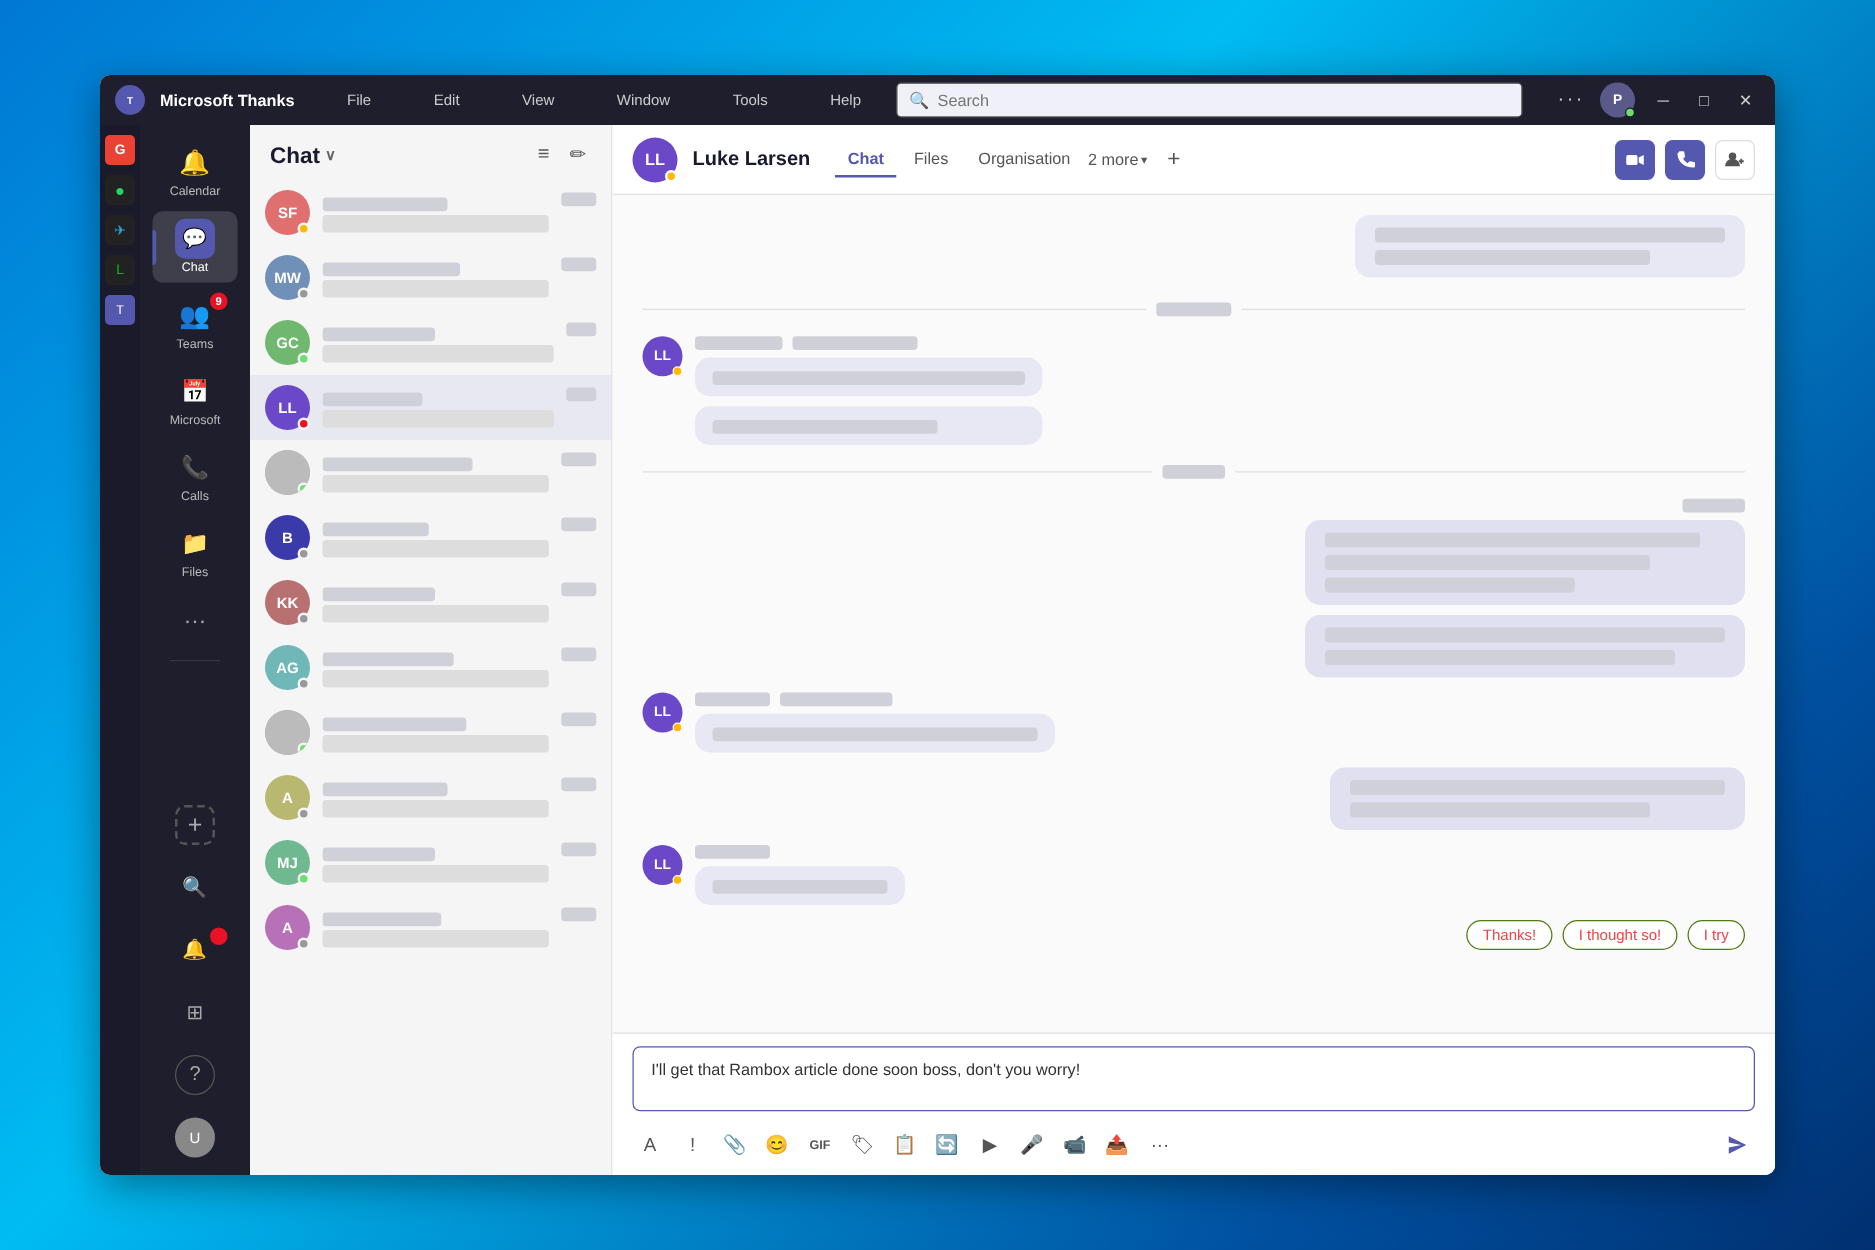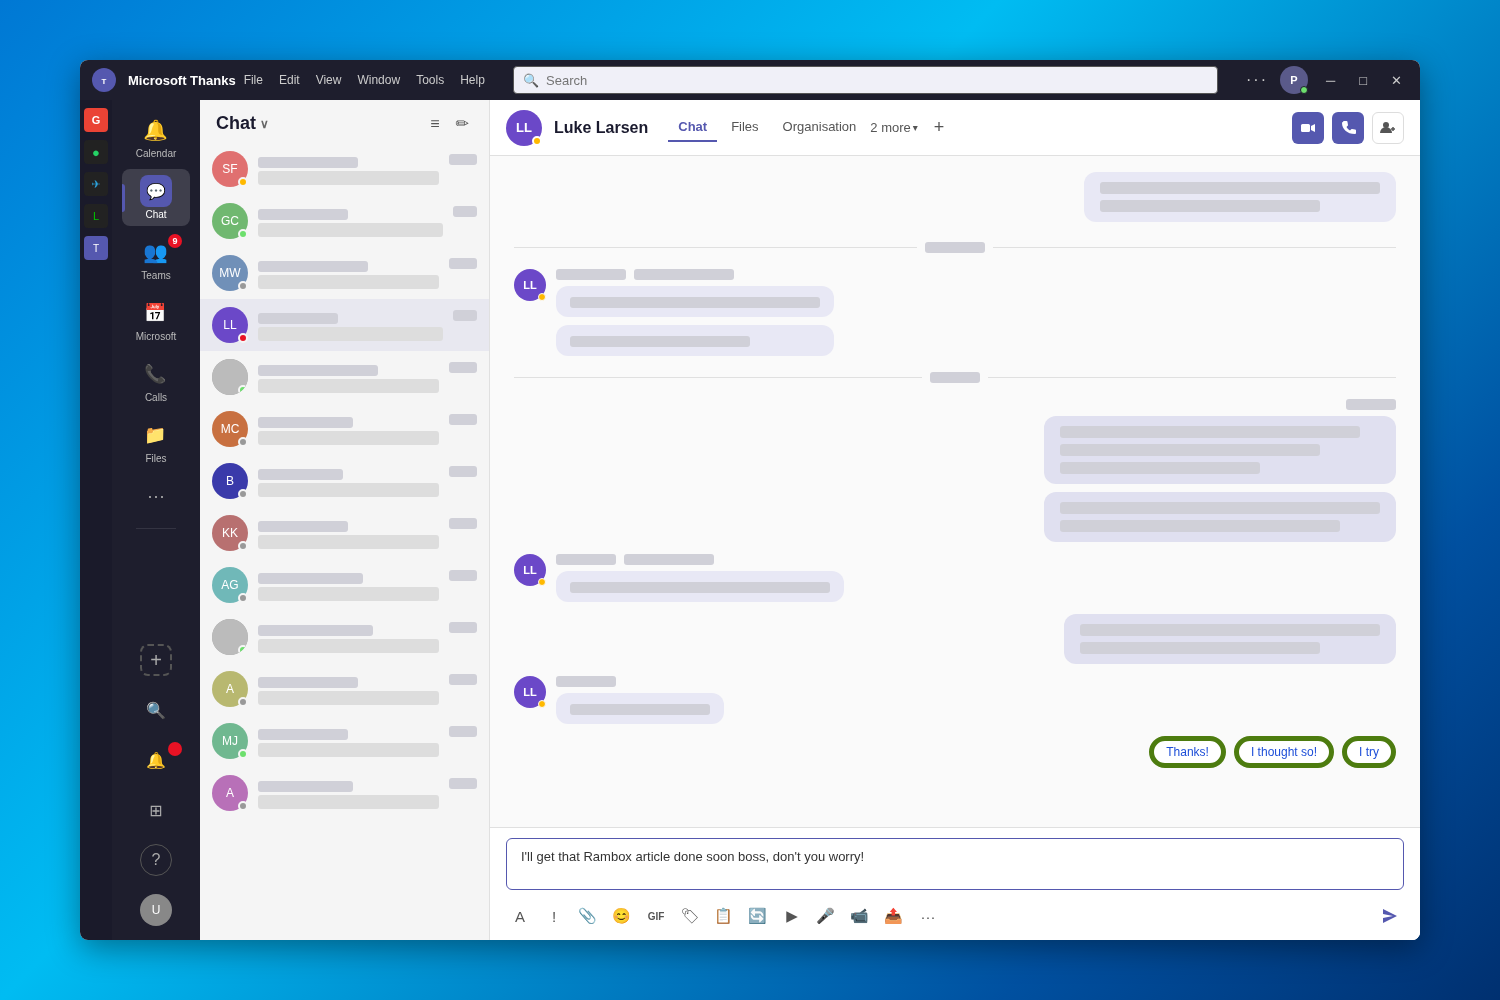--- a/index.html
+++ b/index.html
@@ -5,21 +5,21 @@
     * { box-sizing: border-box; margin: 0; padding: 0; }
     body { width: 1500px; height: 1000px; overflow: hidden; background: linear-gradient(135deg, #0078d4 0%, #00bcf2 40%, #0050a0 80%, #003070 100%); font-family: 'Segoe UI', sans-serif; display: flex; align-items: center; justify-content: center; }
 
     .window { width: 1340px; height: 880px; background: #fff; border-radius: 8px; overflow: hidden; display: flex; flex-direction: column; box-shadow: 0 8px 32px rgba(0,0,0,0.4); position: relative; top: 0; left: 0; }
 
     
     .titlebar { height: 40px; background: #1e1e2d; display: flex; align-items: center; padding: 0 12px; gap: 8px; flex-shrink: 0; }
     .titlebar-icon { width: 24px; height: 24px; border-radius: 50%; background: #5558af; display: flex; align-items: center; justify-content: center; }
     .titlebar-icon svg { width: 14px; height: 14px; fill: white; }
     .titlebar-menu { display: flex; gap: 16px; align-items: center; }
-    .titlebar-menu span { color: #ccc; font-size: 12px; cursor: pointer; }
+    .titlebar-menu span { color: #ccc; font-size: 12px; cursor: pointer; margin-left: 34px; }
     .app-title { color: white; font-size: 13px; font-weight: 600; margin-left: 4px; }
     .search-bar { flex: 1; margin: 0 20px; background: #f0f0f8; border-radius: 4px; display: flex; align-items: center; padding: 0 10px; height: 28px; border: 1px solid #555; }
     .search-bar input { background: transparent; border: none; outline: none; font-size: 13px; color: #333; width: 100%; }
     .search-bar-icon { color: #666; margin-right: 6px; font-size: 13px; }
     .titlebar-actions { display: flex; gap: 12px; align-items: center; margin-left: auto; }
     .titlebar-actions .dots { color: #ccc; font-size: 16px; letter-spacing: 2px; cursor: pointer; }
     .profile-avatar { width: 28px; height: 28px; border-radius: 50%; background: #5a5a8a; display: flex; align-items: center; justify-content: center; color: white; font-size: 11px; font-weight: 600; position: relative; }
     .profile-avatar .online-dot { position: absolute; bottom: 0; right: 0; width: 8px; height: 8px; background: #6ddf6d; border-radius: 50%; border: 1.5px solid #1e1e2d; }
     .win-btn { color: #ccc; font-size: 13px; cursor: pointer; padding: 0 6px; }
 
@@ -41,21 +41,21 @@
     
     .chat-list-panel { width: 290px; background: #f5f5f5; display: flex; flex-direction: column; border-right: 1px solid #e0e0e0; flex-shrink: 0; overflow: hidden; }
     .chat-list-header { padding: 12px 16px 8px; display: flex; align-items: center; justify-content: space-between; }
     .chat-list-title { font-size: 18px; font-weight: 700; color: #1a1a2e; display: flex; align-items: center; gap: 4px; }
     .chat-list-title .chevron { font-size: 12px; color: #666; }
     .chat-list-actions { display: flex; gap: 8px; }
     .chat-list-actions button { background: none; border: none; cursor: pointer; color: #555; font-size: 16px; padding: 2px 4px; border-radius: 4px; }
     .chat-list-items { overflow-y: auto; flex: 1; }
     .chat-item { display: flex; align-items: center; padding: 8px 12px; cursor: pointer; gap: 10px; position: relative; }
     .chat-item.active { background: #e8e8f0; }
-    .avatar { width: 36px; height: 36px; border-radius: 50%; display: flex; align-items: center; justify-content: center; font-size: 12px; font-weight: 400; color: white; flex-shrink: 0; position: relative; }
+    .avatar { width: 36px; height: 36px; border-radius: 50%; display: flex; align-items: center; justify-content: center; font-size: 12px; font-weight: 700; color: white; flex-shrink: 0; position: relative; }
     .avatar .status-dot { position: absolute; bottom: 0; right: 0; width: 10px; height: 10px; border-radius: 50%; border: 2px solid #f5f5f5; }
     .status-dot.online { background: #6ddf6d; }
     .status-dot.busy { background: #e81224; }
     .status-dot.away { background: #ffb900; }
     .status-dot.offline { background: #999; }
     .chat-item-info { flex: 1; min-width: 0; }
     .chat-item-name { font-size: 13px; font-weight: 600; color: #222; white-space: nowrap; overflow: hidden; text-overflow: ellipsis; }
     .chat-item-preview { font-size: 11px; color: #888; white-space: nowrap; overflow: hidden; text-overflow: ellipsis; height: 14px; background: #ddd; border-radius: 3px; margin-top: 2px; }
     .chat-item-time { font-size: 10px; color: #999; flex-shrink: 0; align-self: flex-start; margin-top: 2px; }
     .chat-item-time.unread { color: #5558af; font-weight: 600; }
@@ -77,21 +77,21 @@
     .action-btn.outline { border: 1px solid #ddd; color: #555; }
 
     
     .messages-area { flex: 1; overflow-y: auto; padding: 16px 24px; display: flex; flex-direction: column; gap: 12px; }
     .msg-row { display: flex; align-items: flex-start; gap: 10px; }
     .msg-avatar { width: 32px; height: 32px; border-radius: 50%; background: #6b48c8; display: flex; align-items: center; justify-content: center; color: white; font-size: 11px; font-weight: 700; flex-shrink: 0; position: relative; }
     .msg-avatar .status-dot { position: absolute; bottom: 0; right: 0; width: 8px; height: 8px; border-radius: 50%; border: 1.5px solid #fafafa; background: #ffb900; }
     .msg-content { max-width: 70%; display: flex; flex-direction: column; gap: 4px; }
     .msg-bubble { background: #e8e8f5; border-radius: 12px; padding: 8px 14px; font-size: 13px; color: #222; }
     .suggested-replies { display: flex; gap: 8px; justify-content: flex-end; margin-bottom: 4px; }
-    .suggested-reply { background: white; border: 5px solid #4d7c0f; border-radius: 16px; padding: 4px 12px; font-size: 12px; color: #1d4ed8; cursor: pointer; white-space: nowrap; }
+    .suggested-reply { background: white; border: 1px solid #4d7c0f; border-radius: 16px; padding: 4px 12px; font-size: 12px; color: #ef4444; cursor: pointer; white-space: nowrap; }
     .date-separator { display: flex; align-items: center; gap: 8px; color: #aaa; font-size: 11px; margin: 4px 0; }
     .date-separator::before, .date-separator::after { content: ''; flex: 1; height: 1px; background: #e0e0e0; }
 
     
     .compose-area { background: white; border-top: 1px solid #e0e0e0; padding: 10px 16px; flex-shrink: 0; }
     .compose-input { border: 1.5px solid #5558af; border-radius: 6px; padding: 10px 14px; font-size: 13px; color: #333; outline: none; width: 100%; resize: none; min-height: 44px; font-family: inherit; }
     .compose-toolbar { display: flex; align-items: center; gap: 6px; padding-top: 8px; }
     .compose-tool { width: 28px; height: 28px; display: flex; align-items: center; justify-content: center; cursor: pointer; color: #555; font-size: 15px; border-radius: 4px; }
     .compose-send { margin-left: auto; width: 28px; height: 28px; display: flex; align-items: center; justify-content: center; cursor: pointer; color: #5558af; font-size: 18px; }
 
@@ -228,58 +228,50 @@
 
         <div class="chat-item">
           <div class="avatar" style="background:#e07070">SF<div class="status-dot away"></div></div>
           <div class="chat-item-info">
             <div class="chat-item-name"><span class="blurred-line" style="width:100px"></span></div>
             <div class="chat-item-preview"></div>
           </div>
           <span class="chat-item-time"><span class="blurred-line" style="width:28px"></span></span>
         </div>
         <div class="chat-item">
+          <div class="avatar" style="background:#7090b8">MW<div class="status-dot offline"></div></div>
+          <div class="chat-item-info">
+            <div class="chat-item-name"><span class="blurred-line" style="width:110px"></span></div>
+            <div class="chat-item-preview"></div>
+          </div>
+          <span class="chat-item-time"><span class="blurred-line" style="width:28px"></span></span>
+        </div>
+        <div class="chat-item">
           <div class="avatar" style="background:#70b870">GC<div class="status-dot online"></div></div>
           <div class="chat-item-info">
             <div class="chat-item-name"><span class="blurred-line" style="width:90px"></span></div>
             <div class="chat-item-preview"></div>
           </div>
           <span class="chat-item-time"><span class="blurred-line" style="width:24px"></span></span>
-        </div>
-        <div class="chat-item">
-          <div class="avatar" style="background:#7090b8">MW<div class="status-dot offline"></div></div>
-          <div class="chat-item-info">
-            <div class="chat-item-name"><span class="blurred-line" style="width:110px"></span></div>
-            <div class="chat-item-preview"></div>
-          </div>
-          <span class="chat-item-time"><span class="blurred-line" style="width:28px"></span></span>
         </div>
         <div class="chat-item active">
           <div class="avatar" style="background:#6b48c8">LL<div class="status-dot busy"></div></div>
           <div class="chat-item-info">
             <div class="chat-item-name"><span class="blurred-line" style="width:80px"></span></div>
             <div class="chat-item-preview"></div>
           </div>
           <span class="chat-item-time unread"><span class="blurred-line" style="width:24px"></span></span>
         </div>
         <div class="chat-item">
           <div class="avatar" style="background:#aaa;overflow:hidden">
               <div style="width:36px;height:36px;border-radius:50%;background:#bbb"></div>
               <div class="status-dot online" style="position:absolute;bottom:0;right:0;border-color:#f5f5f5"></div>
             </div>
           <div class="chat-item-info">
             <div class="chat-item-name"><span class="blurred-line" style="width:120px"></span></div>
-            <div class="chat-item-preview"></div>
-          </div>
-          <span class="chat-item-time"><span class="blurred-line" style="width:28px"></span></span>
-        </div>
-        <div class="chat-item">
-          <div class="avatar" style="background:#c87040">MC<div class="status-dot offline"></div></div>
-          <div class="chat-item-info">
-            <div class="chat-item-name"><span class="blurred-line" style="width:95px"></span></div>
             <div class="chat-item-preview"></div>
           </div>
           <span class="chat-item-time"><span class="blurred-line" style="width:28px"></span></span>
         </div>
         <div class="chat-item">
           <div class="avatar" style="background:#3a3aaa">B<div class="status-dot offline"></div></div>
           <div class="chat-item-info">
             <div class="chat-item-name"><span class="blurred-line" style="width:85px"></span></div>
             <div class="chat-item-preview"></div>
           </div>

